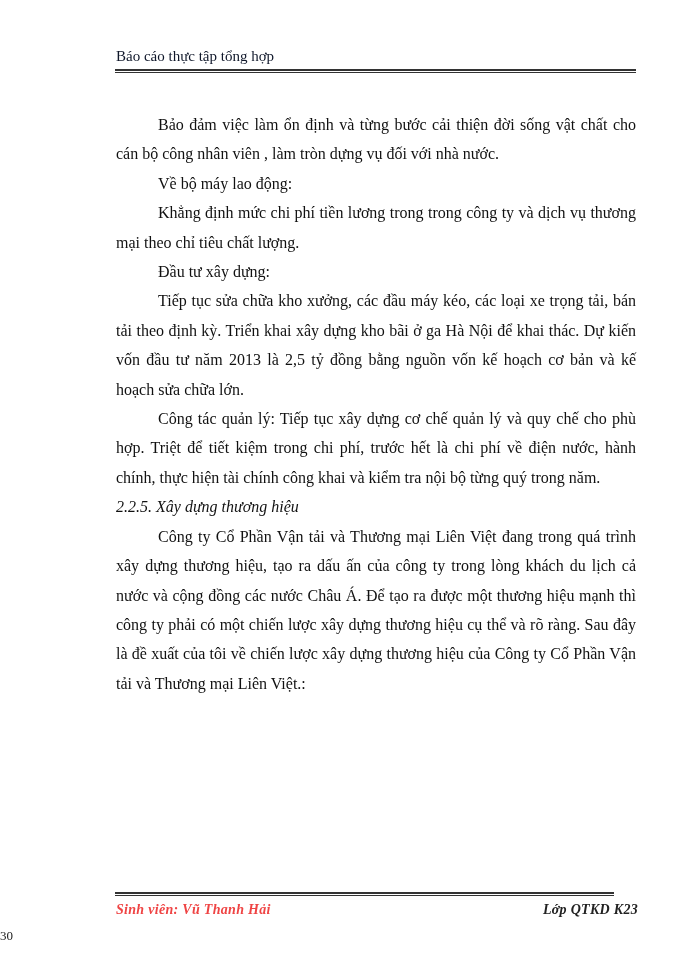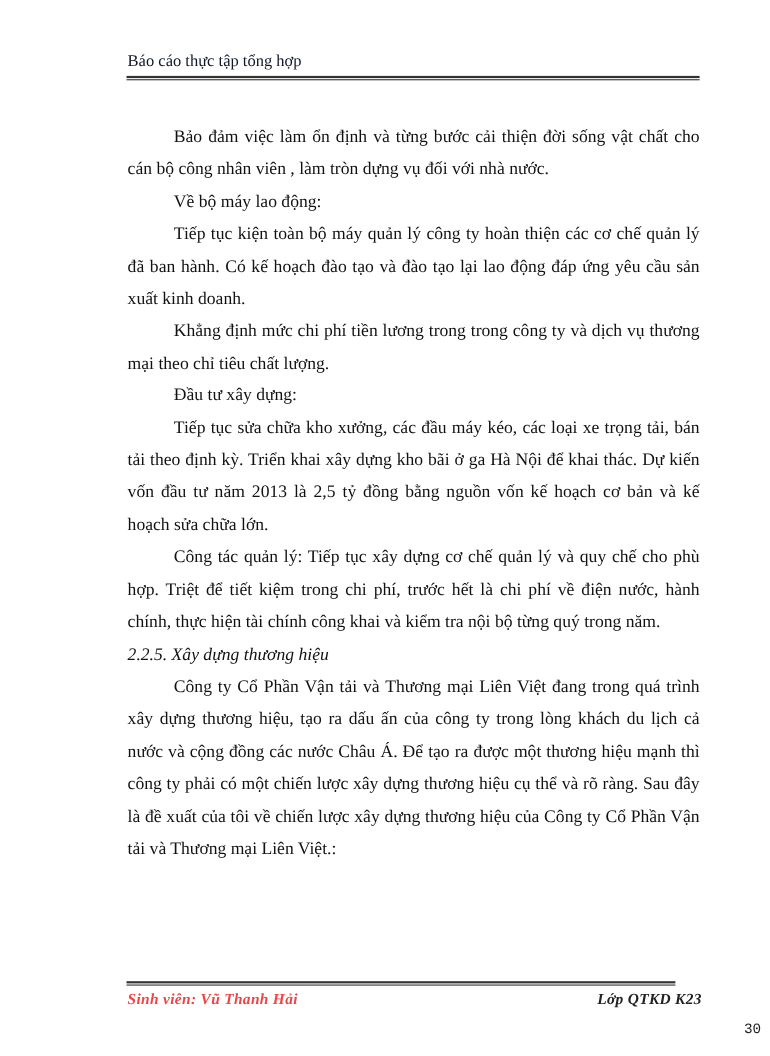--- a/index.html
+++ b/index.html
@@ -10,33 +10,32 @@
                  border-top: 2px solid #333; border-bottom: 1px solid #333; box-sizing: border-box; }
   .body { position: absolute; left: 116px; top: 110px; width: 520px; font-size: 16px;
           line-height: 29.4px; text-align: justify; }
   .body p { margin: 0; }
   .indent { text-indent: 42px; }
   .heading { font-weight: normal; font-style: italic; margin: 0; }
   .footer-rule { position: absolute; left: 115px; top: 892px; width: 499px; height: 4px;
                  border-top: 2px solid #333; border-bottom: 1px solid #333; box-sizing: border-box; }
   .footer-left { position: absolute; left: 116px; top: 902px; font-size: 14px; font-style: italic; font-weight: bold; color: #ef4444; letter-spacing: 0.3px; }
   .footer-right { position: absolute; right: 62px; top: 902px; font-size: 14px; font-style: italic; font-weight: bold; color: #222; letter-spacing: 0.3px; }
-  .page-number { position: absolute; left: 0; width: 692px; top: 928px; text-align: right;
-                 font-family: Liberation Mono, monospace; font-size: 13px; color: #222; }
+  .page-number { position: absolute; left: 0; width: 692px; top: 928px; text-align: left;
+                 font-family: Liberation Serif, serif; font-size: 13px; color: #222; }
 </style>
 </head>
 <body>
 
 <div class="header-title">Báo cáo thực tập tổng hợp</div>
 <div class="header-rule"></div>
 
 <div class="body">
   <p class="indent">Bảo đảm việc làm ổn định và từng bước cải thiện đời sống vật chất cho cán bộ công nhân viên , làm tròn dựng vụ đối với nhà nước.</p>
   <p class="indent">Về bộ máy lao động:</p>
-  <p class="indent">Tiếp tục kiện toàn bộ máy quản lý công ty hoàn thiện các cơ chế quản lý đã ban hành. Có kế hoạch đào tạo và đào tạo lại lao động đáp ứng yêu cầu sản xuất kinh doanh.</p>
   <p class="indent">Khẳng định mức chi phí tiền lương trong trong công ty và dịch vụ thương mại theo chỉ tiêu chất lượng.</p>
   <p class="indent">Đầu tư xây dựng:</p>
   <p class="indent">Tiếp tục sửa chữa kho xưởng, các đầu máy kéo, các loại xe trọng tải, bán tải theo định kỳ. Triển khai xây dựng kho bãi ở ga Hà Nội để khai thác. Dự kiến vốn đầu tư năm 2013 là 2,5 tỷ đồng bằng nguồn vốn kế hoạch cơ bản và kế hoạch sửa chữa lớn.</p>
   <p class="indent">Công tác quản lý: Tiếp tục xây dựng cơ chế quản lý và quy chế cho phù hợp. Triệt để tiết kiệm trong chi phí, trước hết là chi phí về điện nước, hành chính, thực hiện tài chính công khai và kiểm tra nội bộ từng quý trong năm.</p>
   <p class="heading">2.2.5. Xây dựng thương hiệu</p>
   <p class="indent">Công ty Cổ Phần Vận tải và Thương mại Liên Việt đang trong quá trình xây dựng thương hiệu, tạo ra dấu ấn của công ty trong lòng khách du lịch cả nước và cộng đồng các nước Châu Á. Để tạo ra được một thương hiệu mạnh thì công ty phải có một chiến lược xây dựng thương hiệu cụ thể và rõ ràng. Sau đây là đề xuất của tôi về chiến lược xây dựng thương hiệu của Công ty Cổ Phần Vận tải và Thương mại Liên Việt.:</p>
 </div>
 
 <div class="footer-rule"></div>
 <div class="footer-left">Sinh viên: Vũ Thanh Hải</div>

